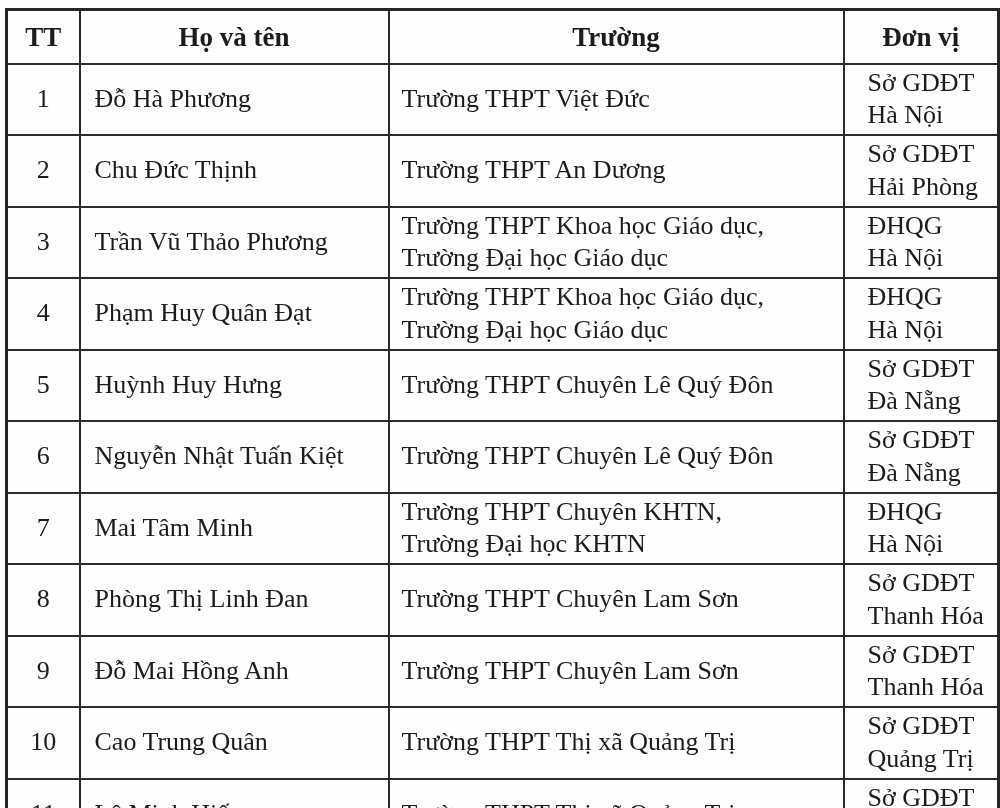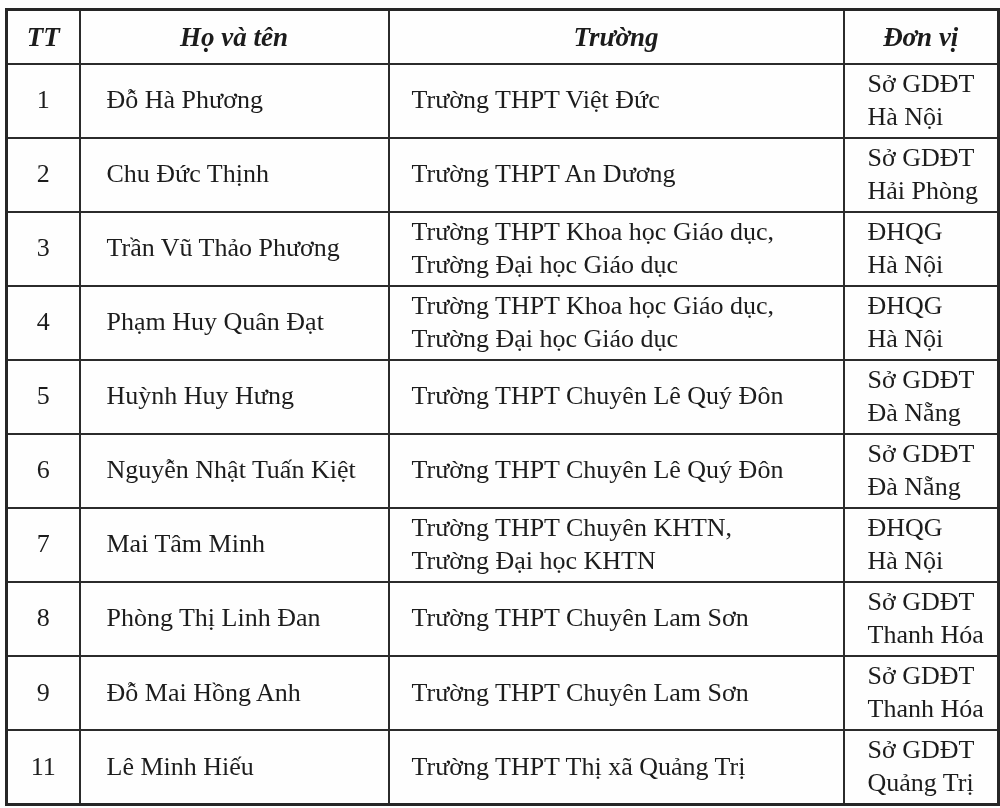--- a/index.html
+++ b/index.html
@@ -28,30 +28,30 @@
   }
   .doc-table th, .doc-table td {
     border: 2px solid #2b2b2b;
     vertical-align: middle;
     font-size: 26px;
     line-height: 1.26;
     padding: 2px 4px;
     overflow: hidden;
     white-space: nowrap;
   }
-  .doc-table thead tr { height: 54px; font-style: italic; }
+  .doc-table thead tr { height: 54px; }
   .doc-table tbody tr { height: 67.6px; }
   .doc-table th {
     font-weight: bold;
     text-align: center;
     font-size: 27px;
   }
   td.tt { text-align: center; }
-  td.name { text-align: left; padding-left: 26px; }
-  td.school { text-align: left; padding-left: 22px; }
+  td.name { text-align: left; padding-left: 14px; }
+  td.school { text-align: left; padding-left: 12px; }
   td.unit { text-align: left; padding-left: 23px; font-family: Liberation Serif, serif; }
   col.c-tt { width: 73px; }
   col.c-name { width: 309px; }
   col.c-school { width: 455px; }
   col.c-unit { width: 155px; }
 </style>
 </head>
 <body>
 
 <div class="page">
@@ -119,20 +119,26 @@
           <td class="school">Trường THPT Chuyên Lam Sơn</td>
           <td class="unit">Sở GDĐT<br>Thanh Hóa</td>
         </tr>
         <tr>
           <td class="tt">9</td>
           <td class="name">Đỗ Mai Hồng Anh</td>
           <td class="school">Trường THPT Chuyên Lam Sơn</td>
           <td class="unit">Sở GDĐT<br>Thanh Hóa</td>
         </tr>
         <tr>
+          <td class="tt">10</td>
+          <td class="name">Cao Trung Quân</td>
+          <td class="school">Trường THPT Thị xã Quảng Trị</td>
+          <td class="unit">Sở GDĐT<br>Quảng Trị</td>
+        </tr>
+        <tr>
           <td class="tt">11</td>
           <td class="name">Lê Minh Hiếu</td>
           <td class="school">Trường THPT Thị xã Quảng Trị</td>
           <td class="unit">Sở GDĐT<br>Quảng Trị</td>
         </tr>
       </tbody>
   </table>
 </div>
 
 </body></html>

